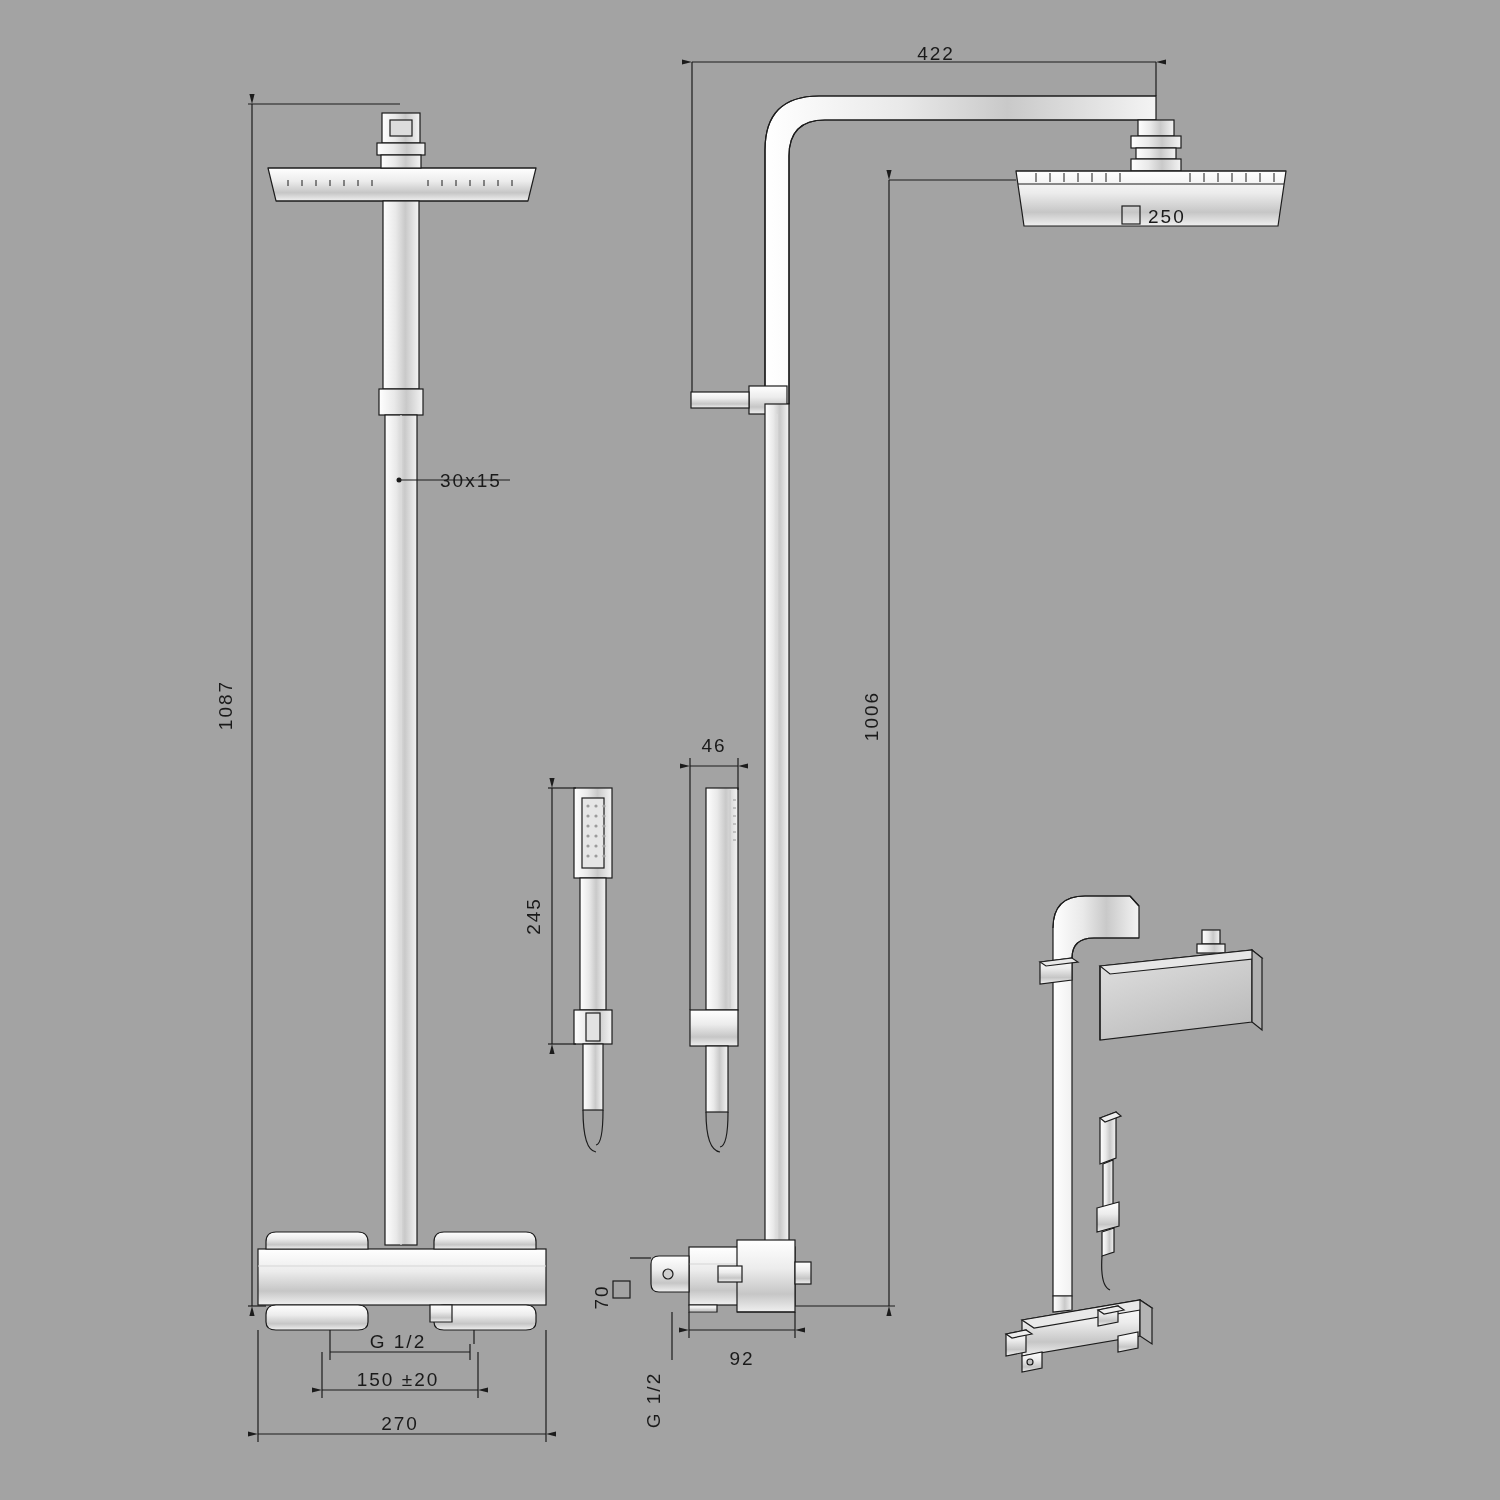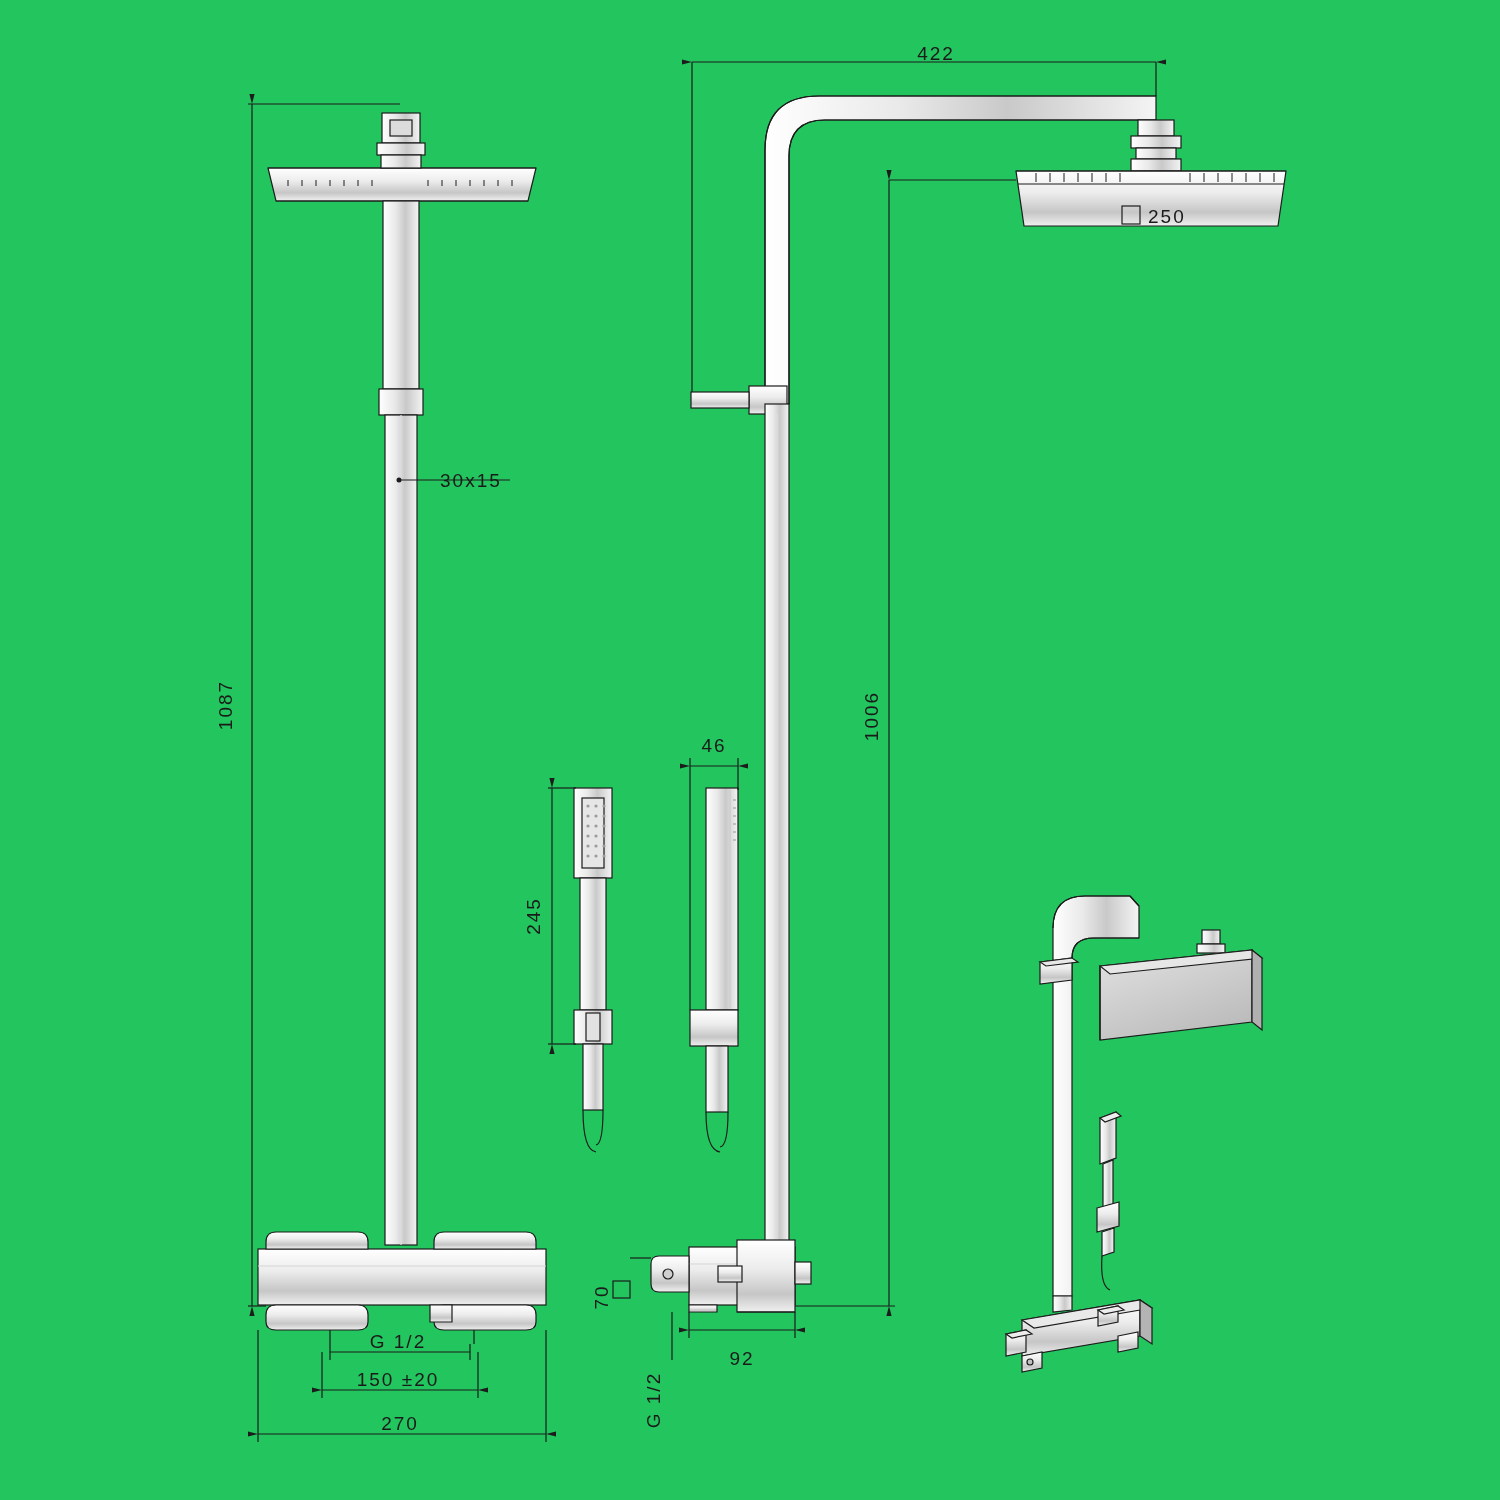--- a/index.html
+++ b/index.html
@@ -7,21 +7,21 @@
     padding: 0;
     background: #ffffff;
   }
   body {
     font-family: "Liberation Sans", sans-serif;
   }
   #stage {
     position: relative;
     width: 1500px;
     height: 1500px;
-    background: #22c55e;
+    background: #a3a3a3;
     overflow: hidden;
   }
   svg#drawing {
     position: absolute;
     left: 0;
     top: 0;
     width: 1500px;
     height: 1500px;
     display: block;
   }

